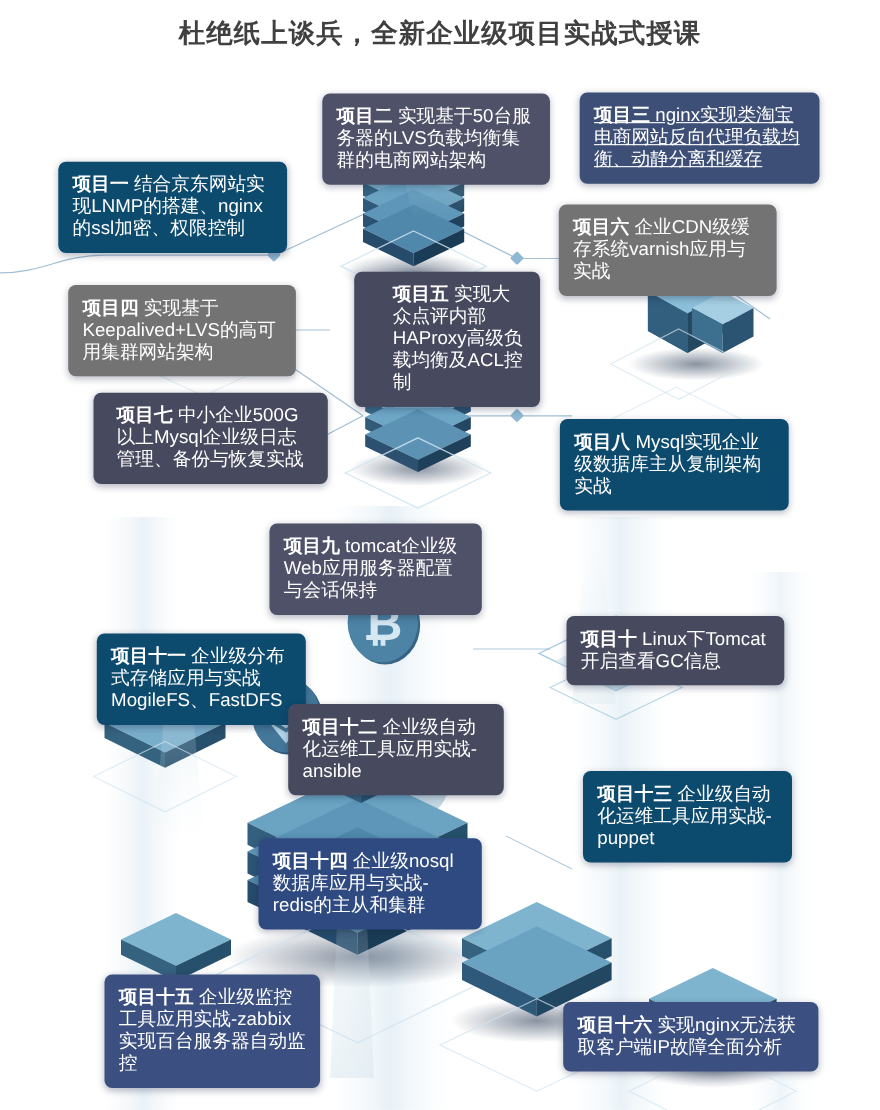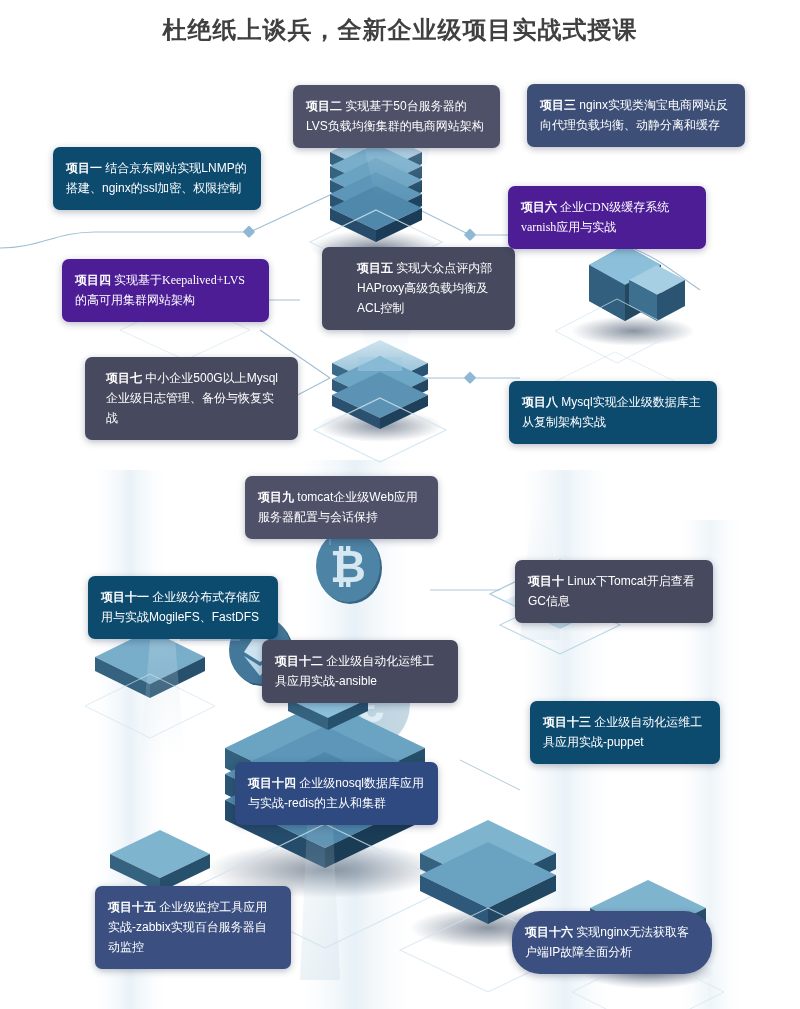--- a/index.html
+++ b/index.html
@@ -32,31 +32,31 @@
   .art-layer{position:absolute;left:0;top:0;width:800px;height:1009px;z-index:5;}
   .box-layer{position:absolute;left:0;top:0;width:800px;height:1009px;z-index:20;}
 
   
   .pbox{
     position:absolute;
     border-radius:7px;
     box-sizing:border-box;
     padding:11px 13px 12px 13px;
     color:#ffffff;
-    font-size:12px;
+    font-size:17px;
     line-height:20px;
     box-shadow:0 2px 7px rgba(20,30,60,0.30);
   }
   .pbox .num{font-weight:bold;}
   .pbox .txt{font-weight:normal;}
 
   .c-mauve{background:#0c4a6e;margin-top:20px;}
   .c-slate{background:#4e5168;}
-  .c-navy{background:#3d4f77;}
-  .c-steel{background:#4c1d95;font-family:Liberation Serif, serif;}
+  .c-navy{background:#3d4f77;text-decoration:underline;}
+  .c-steel{background:#737373;}
   .c-deep{background:#2f4a80;}
   .c-dark{background:#474a5e;}
   .c-blueg{background:#3b5080;}
 </style>
 </head>
 <body>
 
 <div id="page">
 
   <div class="art-layer">
@@ -314,21 +314,21 @@
     </div>
 
     <div class="pbox c-navy" style="left:527px;top:84px;width:218px;">
       <span class="num">项目三</span><span class="txt"> nginx实现类淘宝电商网站反向代理负载均衡、动静分离和缓存</span>
     </div>
 
     <div class="pbox c-steel" style="left:62px;top:259px;width:207px;">
       <span class="num">项目四</span><span class="txt"> 实现基于Keepalived+LVS的高可用集群网站架构</span>
     </div>
 
-    <div class="pbox c-dark" style="left:322px;top:247px;width:193px;padding-left:35px;">
+    <div class="pbox c-dark" style="left:322px;top:247px;width:169px;padding-left:35px;">
       <span class="num">项目五</span><span class="txt"> 实现大众点评内部HAProxy高级负载均衡及ACL控制</span>
     </div>
 
     <div class="pbox c-steel" style="left:508px;top:186px;width:198px;">
       <span class="num">项目六</span><span class="txt"> 企业CDN级缓存系统varnish应用与实战</span>
     </div>
 
     <div class="pbox c-dark" style="left:85px;top:357px;width:213px;padding-left:21px;">
       <span class="num">项目七</span><span class="txt"> 中小企业500G以上Mysql企业级日志管理、备份与恢复实战</span>
     </div>
@@ -358,18 +358,18 @@
     </div>
 
     <div class="pbox c-deep" style="left:235px;top:762px;width:203px;">
       <span class="num">项目十四</span><span class="txt"> 企业级nosql数据库应用与实战-redis的主从和集群</span>
     </div>
 
     <div class="pbox c-blueg" style="left:95px;top:886px;width:196px;">
       <span class="num">项目十五</span><span class="txt"> 企业级监控工具应用实战-zabbix实现百台服务器自动监控</span>
     </div>
 
-    <div class="pbox c-blueg" style="left:512px;top:911px;width:200px;border-radius:28px;">
+    <div class="pbox c-blueg" style="left:512px;top:911px;width:232px;">
       <span class="num">项目十六</span><span class="txt"> 实现nginx无法获取客户端IP故障全面分析</span>
     </div>
 
   </div>
 </div>
 
 </body></html>

